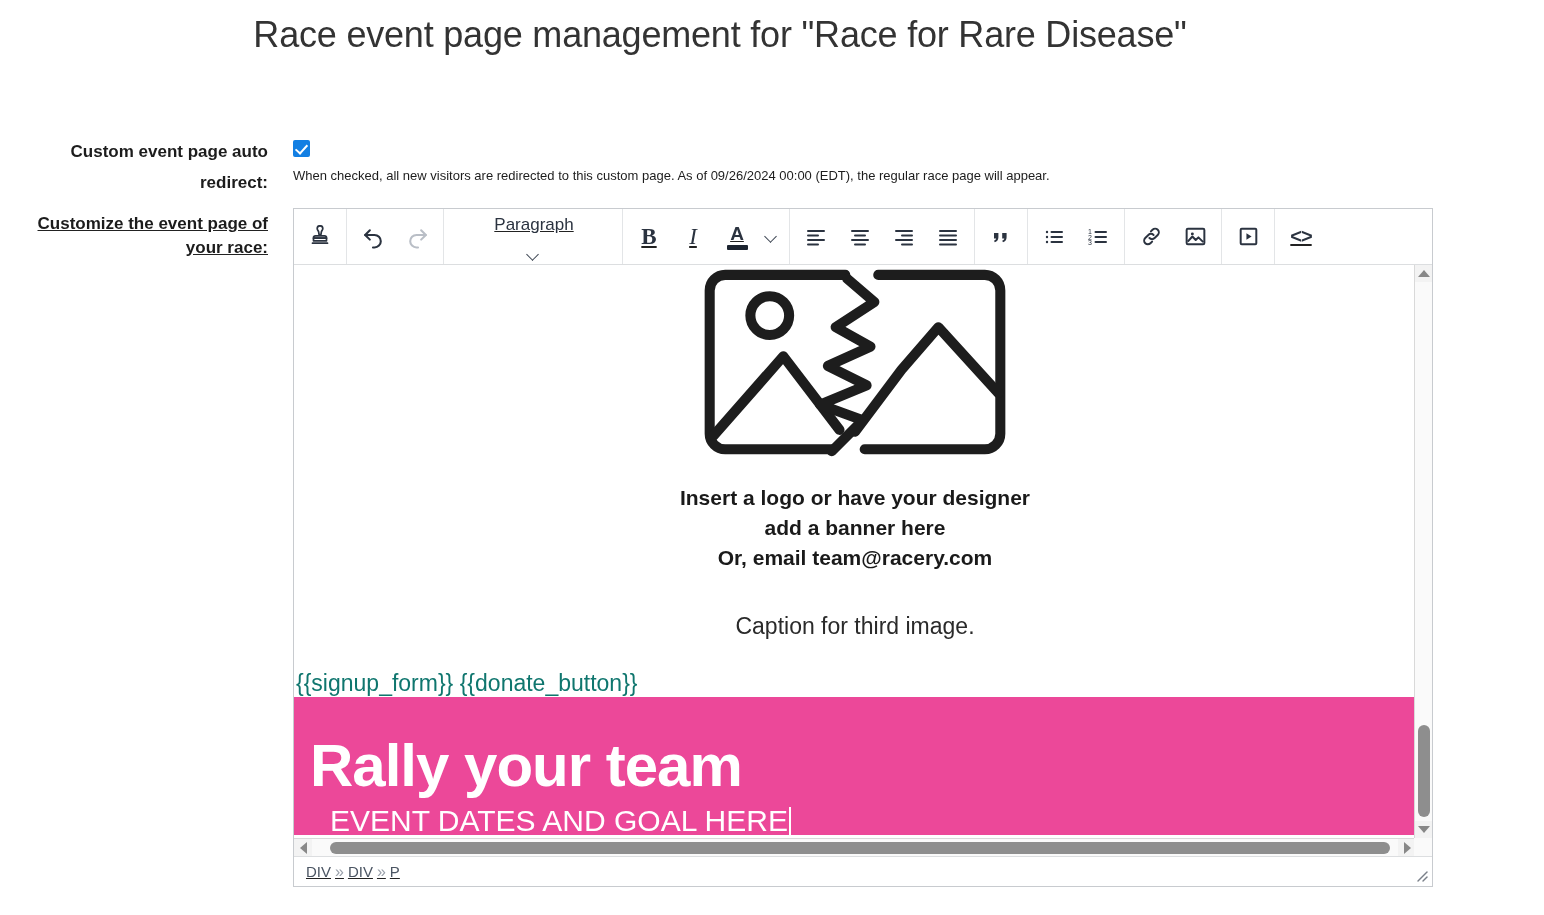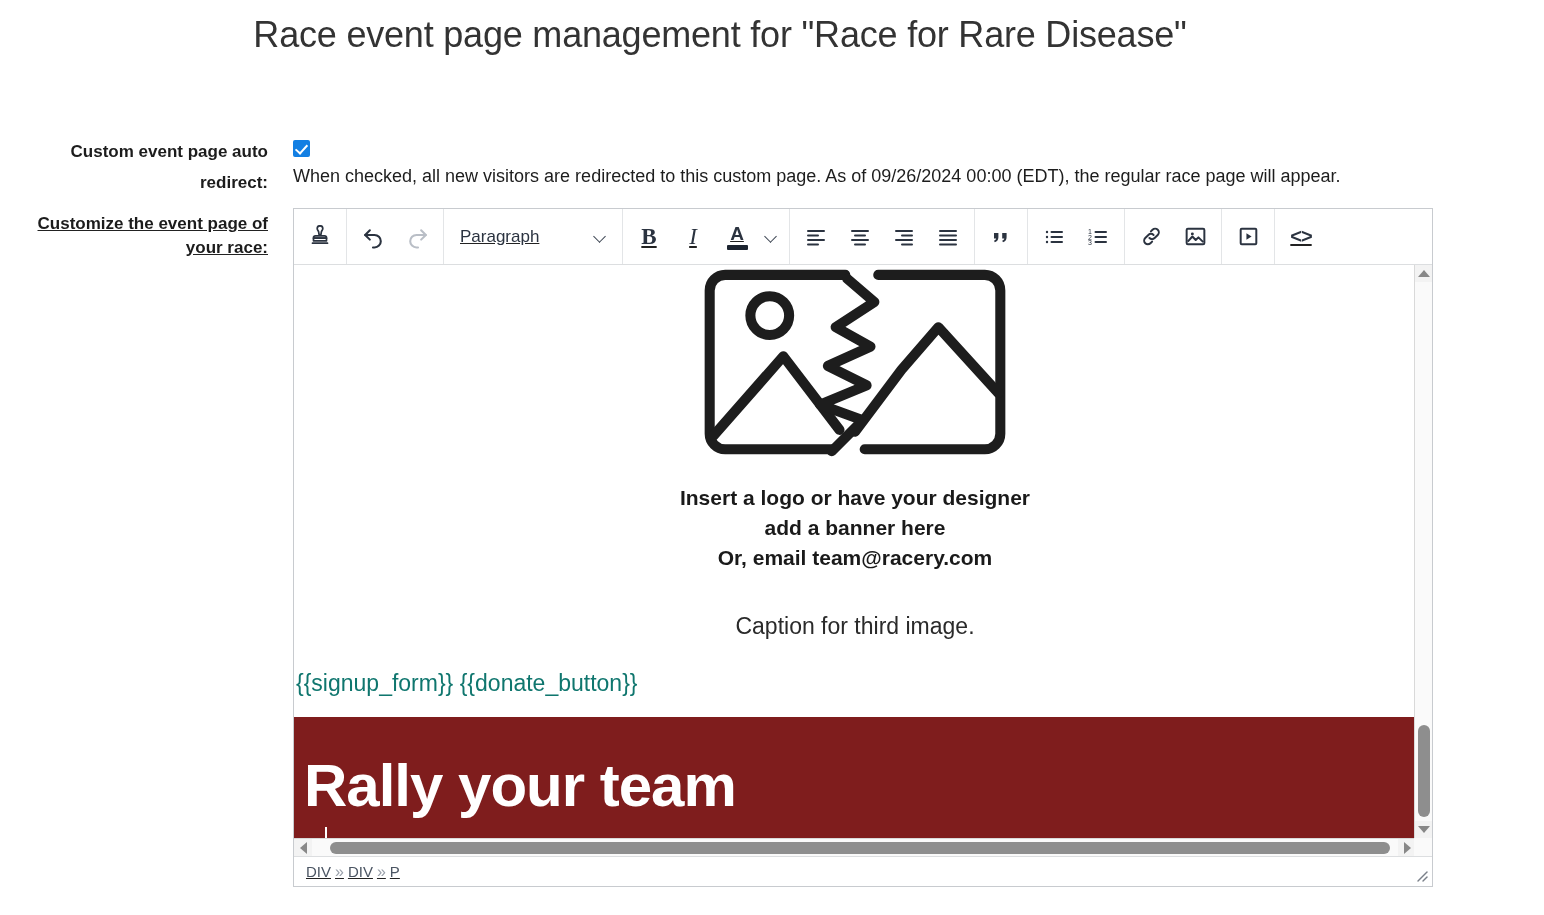--- a/index.html
+++ b/index.html
@@ -56,21 +56,21 @@
     content: "";
     position: absolute;
     left: 5px; top: 2px;
     width: 5px; height: 10px;
     border: solid #ffffff;
     border-width: 0 2.3px 2.3px 0;
     transform: rotate(42deg);
   }
   .help-text {
     margin-top: 9px;
-    font-size: 18px;
+    font-size: 13px;
     color: #1d1d1d;
     line-height: 20px;
     white-space: nowrap;
   }
 
   
   .row-editor { left: 18px; top: 208px; text-decoration: underline; }
   .row-editor .field-label { width: 250px; line-height: 24px; padding-top: 4px; }
   .editor-wrap { margin-left: 25px; }
 
@@ -112,20 +112,21 @@
 
   .fmt-select {
     display: flex;
     align-items: center;
     justify-content: space-between;
     width: 170px;
     height: 44px;
     padding: 0 10px 0 12px;
     cursor: pointer;
     color: #2b3340;
+    flex-direction: column;
   }
   .fmt-label { font-size: 17px; color: #2b3340; }
 
   .chev { width: 14px; height: 9px; position: relative; }
   .chev::before {
     content: "";
     position: absolute;
     left: 1px; top: 0px;
     width: 8px; height: 8px;
     border-right: 1.9px solid #3a4250;
@@ -187,24 +188,23 @@
     color: #2a2a2a;
     margin-top: 40px;
   }
   .tags-line {
     font-size: 23px;
     color: #0f766e;
     margin-top: 30px;
     padding-left: 2px;
   }
   .banner {
-    margin-top: 20px;
-    background: #7f1d1d;
+    background: #ec4899;
     width: 1122px;
-    padding: 38px 0 0 2px;
+    padding: 38px 0 0 8px;
     height: 138px;
     overflow: hidden;
   }
   .banner-title {
     color: #ffffff;
     font-size: 60px;
     font-weight: bold;
     line-height: 62px;
     padding-left: 8px;
     letter-spacing: -1px;
@@ -497,21 +497,21 @@
                 <div>add a banner here</div>
                 <div>Or, email team@racery.com</div>
               </div>
 
               <div class="caption">Caption for third image.</div>
 
               <div class="tags-line">{{signup_form}} {{donate_button}}</div>
 
               <div class="banner">
                 <div class="banner-title">Rally your team</div>
-                <div class="banner-sub"><span class="caret"></span></div>
+                <div class="banner-sub"><span>EVENT DATES AND GOAL HERE</span><span class="caret"></span></div>
               </div>
 
             </div>
           </div>
 
           <div class="vscroll">
             <div class="sb-arrow">
                 <span class="tri tri-up"></span>
               </div>
             <div class="vthumb"></div>

